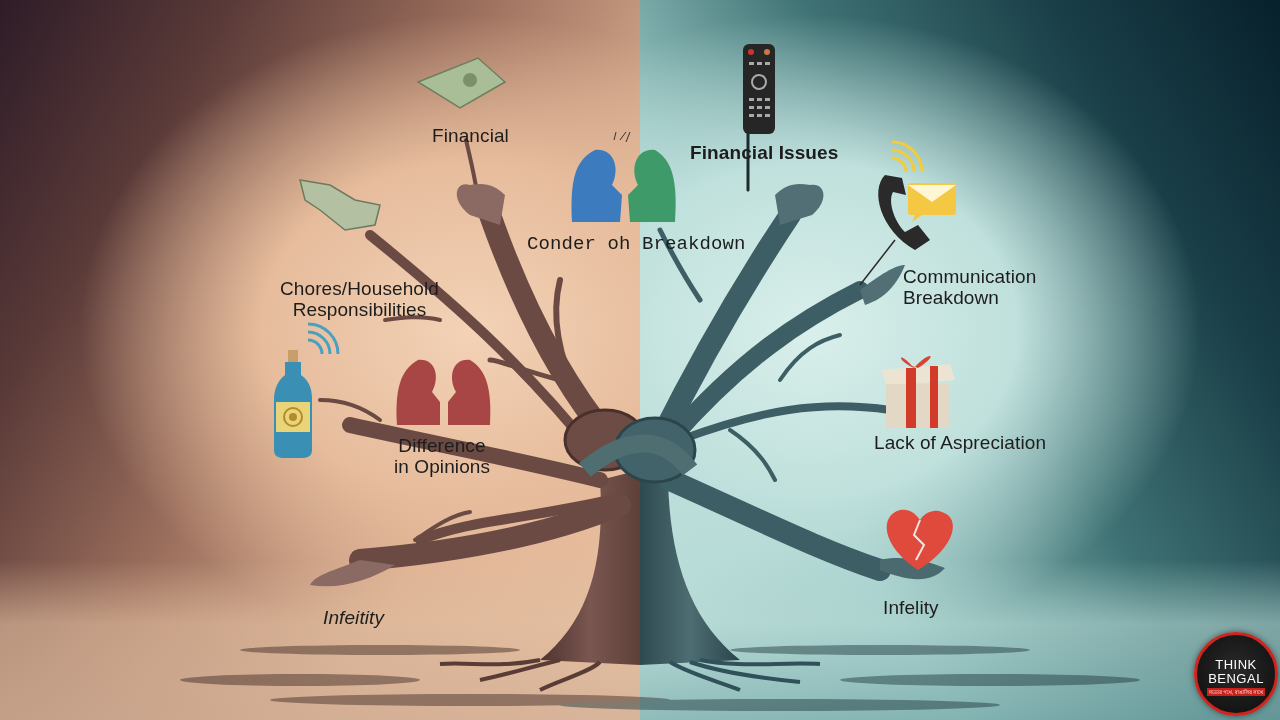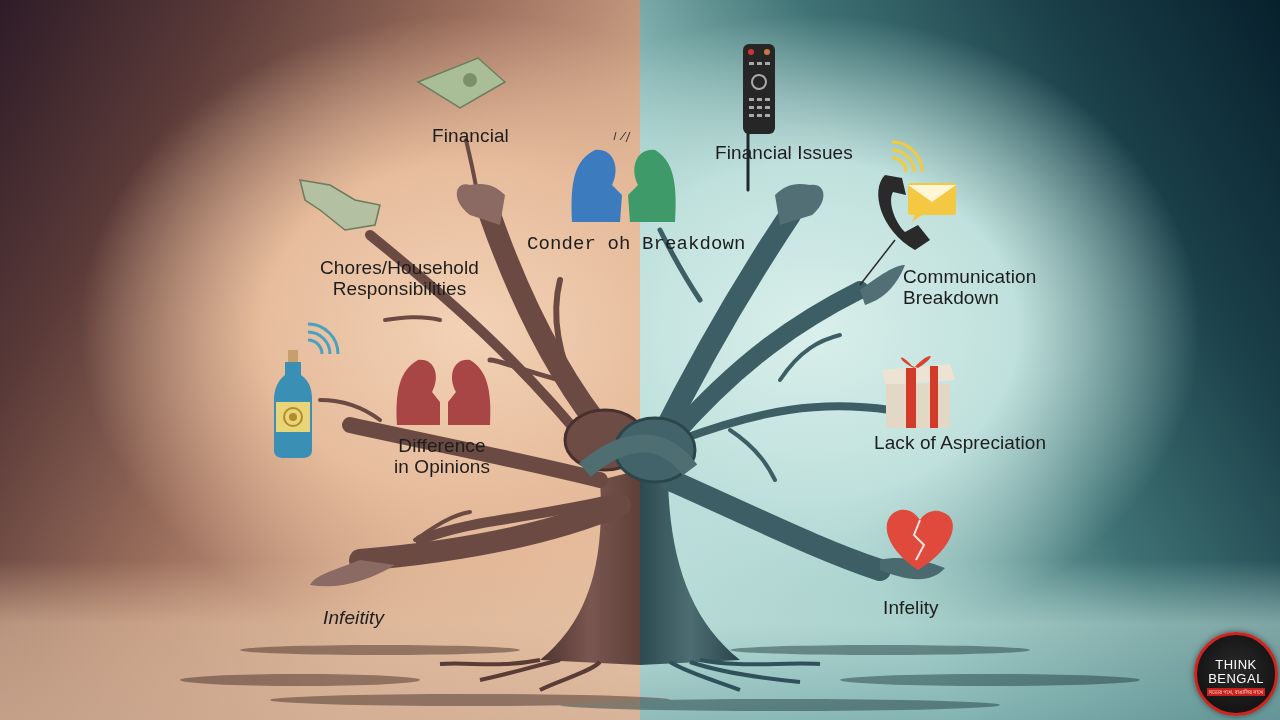--- a/index.html
+++ b/index.html
@@ -169,23 +169,23 @@
       <rect x="930" y="366" width="8" height="62" fill="#d23a2a"></rect>
       <path d="M912 366 C 898 350, 896 360, 914 368 C 930 350, 940 354, 918 368 Z" fill="#d8442f"></path>
     </g>
     <g>
       <path d="M918 570 C 880 545, 880 515, 900 510 C 910 508, 917 515, 920 520 C 923 515, 932 508, 942 512 C 962 518, 955 548, 918 570 Z" fill="#e04a3d"></path>
       <path d="M920 520 L 914 535 L 924 545 L 916 560" stroke="#f5e6e0" stroke-width="2" fill="none"></path>
     </g>
   </svg>
 
   <div class="label" style="left:432px;top:125px;">Financial</div>
-  <div class="label" style="left:715px;top:142px;">Financial Issues</div>
+  <div class="label" style="left:690px;top:142px;font-weight:bold;">Financial Issues</div>
   <div class="label" style="left:527px;top:234px;font-family:Liberation Mono, monospace;">Conder oh Breakdown</div>
-  <div class="label center" style="left:272px;top:257px;width:175px;margin-left:40px;">
+  <div class="label center" style="left:272px;top:278px;width:175px;">
     <div>Chores/Household</div>
     <div>Responsibilities</div>
   </div>
   <div class="label" style="left:903px;top:266px;">
     <div>Communication</div>
     <div>Breakdown</div>
   </div>
   <div class="label center" style="left:388px;top:435px;width:108px;">
     <div>Difference</div>
     <div>in Opinions</div>

